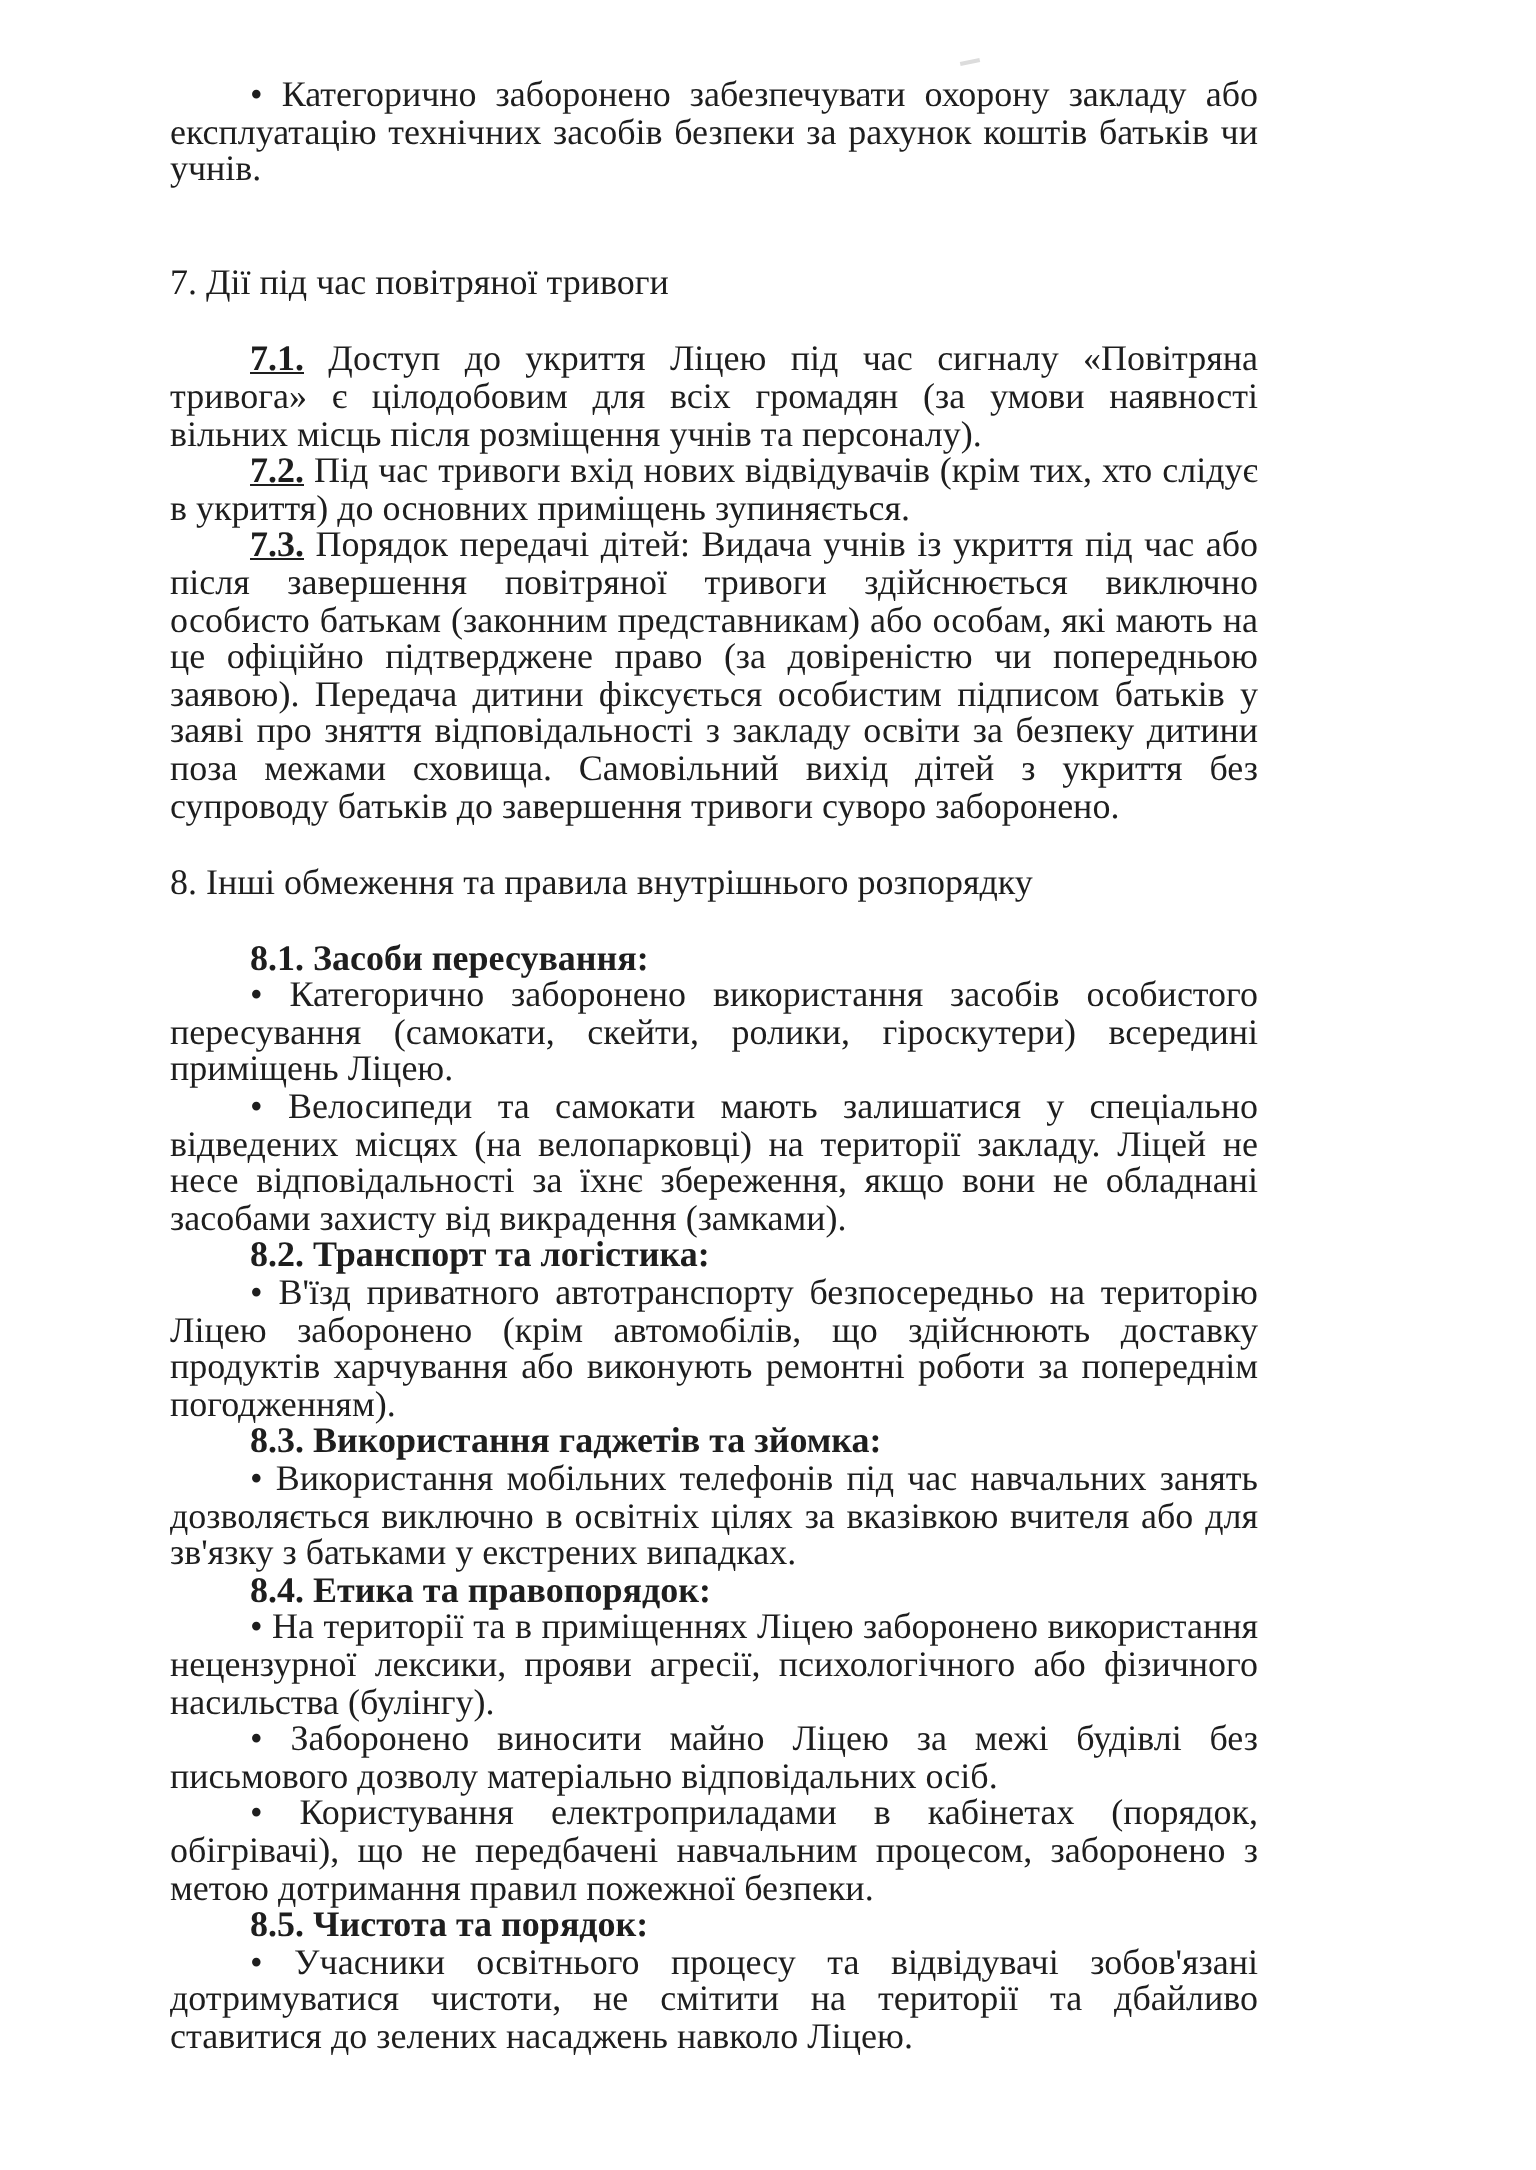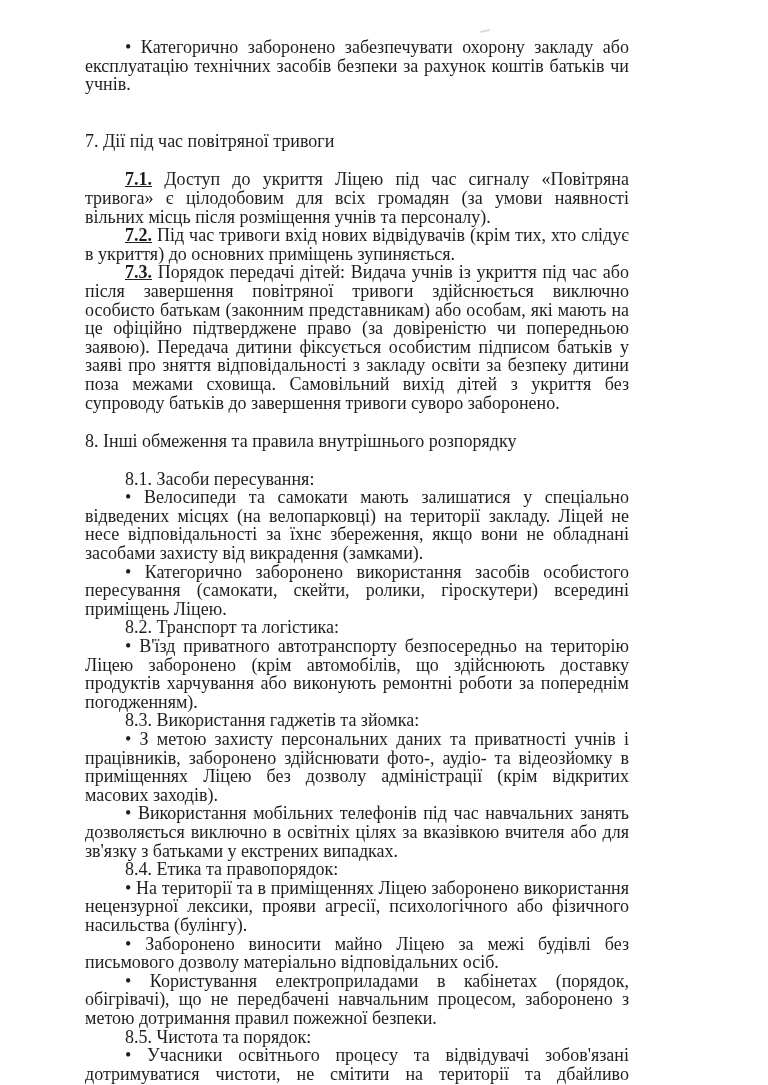--- a/index.html
+++ b/index.html
@@ -28,21 +28,21 @@
       text-align: justify;
       text-indent: 40px;
     }
     .heading {
       margin: 0;
       font-weight: normal;
       text-indent: 0;
     }
     .subhead {
       margin: 0;
-      font-weight: normal;
+      font-weight: bold;
       text-indent: 40px;
     }
     .bullet::before {
       content: "\2022\00a0";
     }
     .num {
       font-weight: bold;
       text-decoration: underline;
     }
     .gap-large { height: 38px; }
@@ -77,28 +77,27 @@
   <p class="para"><span class="num">7.2.</span><span> Під час тривоги вхід нових відвідувачів (крім тих, хто слідує в укриття) до основних приміщень зупиняється.</span></p>
   <p class="para"><span class="num">7.3.</span><span> Порядок передачі дітей: Видача учнів із укриття під час або після завершення повітряної тривоги здійснюється виключно особисто батькам (законним представникам) або особам, які мають на це офіційно підтверджене право (за довіреністю чи попередньою заявою). Передача дитини фіксується особистим підписом батьків у заяві про зняття відповідальності з закладу освіти за безпеку дитини поза межами сховища. Самовільний вихід дітей з укриття без супроводу батьків до завершення тривоги суворо заборонено.</span></p>
 
   <div class="gap-med"></div>
 
   <p class="heading">8. Інші обмеження та правила внутрішнього розпорядку</p>
 
   <div class="gap-small"></div>
 
   <p class="subhead">8.1. Засоби пересування:</p>
+  <p class="para bullet">Категорично заборонено використання засобів особистого пересування (самокати, скейти, ролики, гіроскутери) всередині приміщень Ліцею.</p>
   <p class="para bullet">Велосипеди та самокати мають залишатися у спеціально відведених місцях (на велопарковці) на території закладу. Ліцей не несе відповідальності за їхнє збереження, якщо вони не обладнані засобами захисту від викрадення (замками).</p>
-  <p class="para bullet">Категорично заборонено використання засобів особистого пересування (самокати, скейти, ролики, гіроскутери) всередині приміщень Ліцею.</p>
 
   <p class="subhead">8.2. Транспорт та логістика:</p>
   <p class="para bullet">В'їзд приватного автотранспорту безпосередньо на територію Ліцею заборонено (крім автомобілів, що здійснюють доставку продуктів харчування або виконують ремонтні роботи за попереднім погодженням).</p>
 
   <p class="subhead">8.3. Використання гаджетів та зйомка:</p>
-  <p class="para bullet">З метою захисту персональних даних та приватності учнів і працівників, заборонено здійснювати фото-, аудіо- та відеозйомку в приміщеннях Ліцею без дозволу адміністрації (крім відкритих масових заходів).</p>
   <p class="para bullet">Використання мобільних телефонів під час навчальних занять дозволяється виключно в освітніх цілях за вказівкою вчителя або для зв'язку з батьками у екстрених випадках.</p>
 
   <p class="subhead">8.4. Етика та правопорядок:</p>
   <p class="para bullet">На території та в приміщеннях Ліцею заборонено використання нецензурної лексики, прояви агресії, психологічного або фізичного насильства (булінгу).</p>
   <p class="para bullet">Заборонено виносити майно Ліцею за межі будівлі без письмового дозволу матеріально відповідальних осіб.</p>
   <p class="para bullet">Користування електроприладами в кабінетах (порядок, обігрівачі), що не передбачені навчальним процесом, заборонено з метою дотримання правил пожежної безпеки.</p>
 
   <p class="subhead">8.5. Чистота та порядок:</p>
   <p class="para bullet">Учасники освітнього процесу та відвідувачі зобов'язані дотримуватися чистоти, не смітити на території та дбайливо ставитися до зелених насаджень навколо Ліцею.</p>
 

